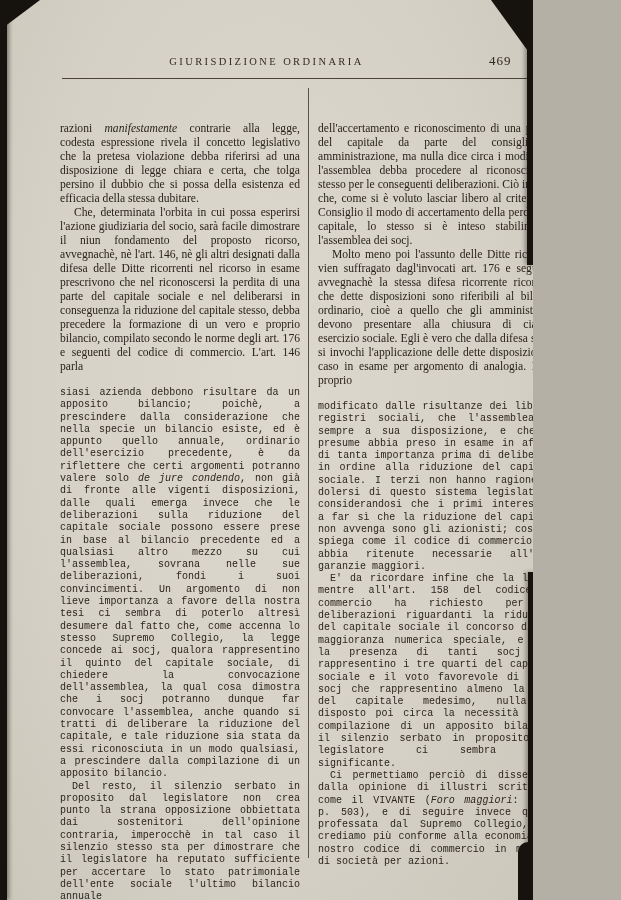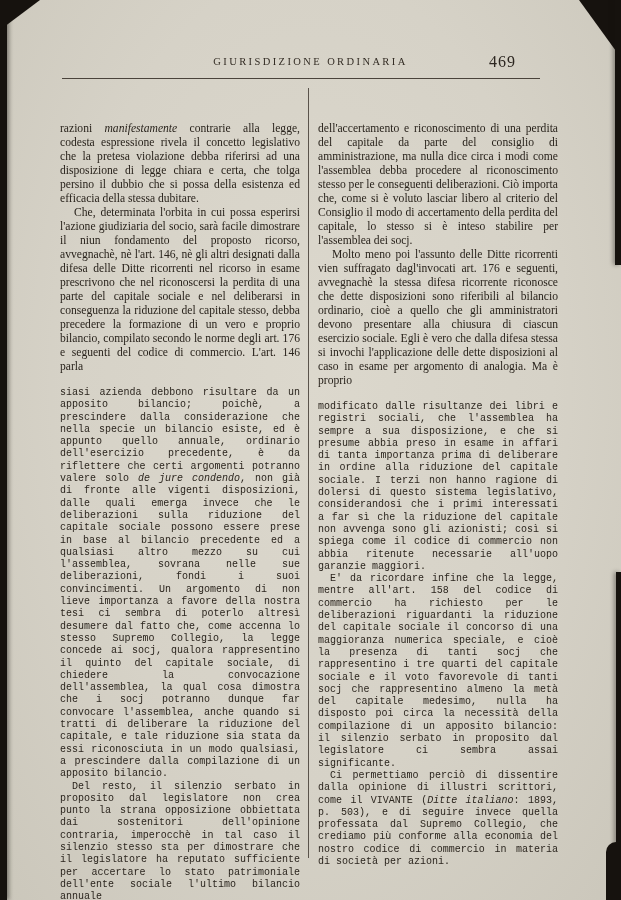--- a/index.html
+++ b/index.html
@@ -1,32 +1,32 @@
 <!DOCTYPE html>
 <html><head>
 <meta charset="utf-8">
 <style>
   * { box-sizing: border-box; margin: 0; padding: 0; }
   html,body { width:621px; height:900px; }
   body { background:#b4b0a6; font-family:"Liberation Serif","DejaVu Serif",serif; }
 
   .page {
-    position:relative; width:621px; height:900px; overflow:hidden;
+    position:relative; width:533px; height:900px; overflow:hidden;
     background: radial-gradient(ellipse at 50% 42%, #dcd8cd 0%, #d6d2c7 55%, #cbc7bb 100%);
     color:#29231c;
   }
 
   
   .header-title {
     position:absolute; top:56px; left:0; width:100%;
     text-align:center; font-size:10.5px; letter-spacing:2.4px; color:#332c24;
   }
   .page-number {
     position:absolute; top:53px; left:489px;
-    font-size:16px; letter-spacing:1px; color:#2c2620;
+    font-size:13px; letter-spacing:1px; color:#2c2620;
   }
   .head-rule {
     position:absolute; top:78px; left:62px; width:478px; height:1px;
     background:#4a433b;
   }
 
   
   .col-divider {
     position:absolute; top:88px; left:308px; width:1px; height:770px;
     background:#5a534b;
@@ -89,21 +89,21 @@
         </div>
     </div>
     <div class="col col-right">
       <div class="main-text">
           <p>dell'accertamento e riconoscimento di una perdita del capitale da parte del consiglio di amministrazione, ma nulla dice circa i modi come l'assemblea debba procedere al riconoscimento stesso per le conseguenti deliberazioni. Ciò importa che, come si è voluto lasciar libero al criterio del Consiglio il modo di accertamento della perdita del capitale, lo stesso si è inteso stabilire per l'assemblea dei socj.</p>
           <p>Molto meno poi l'assunto delle Ditte ricorrenti vien suffragato dagl'invocati art. 176 e seguenti, avvegnachè la stessa difesa ricorrente riconosce che dette disposizioni sono riferibili al bilancio ordinario, cioè a quello che gli amministratori devono presentare alla chiusura di ciascun esercizio sociale. Egli è vero che dalla difesa stessa si invochi l'applicazione delle dette disposizioni al caso in esame per argomento di analogia. Ma è proprio</p>
         </div>
       <div class="note-text">
           <p>modificato dalle risultanze dei libri e registri sociali, che l'assemblea ha sempre a sua disposizione, e che si presume abbia preso in esame in affari di tanta importanza prima di deliberare in ordine alla riduzione del capitale sociale. I terzi non hanno ragione di dolersi di questo sistema legislativo, considerandosi che i primi interessati a far sì che la riduzione del capitale non avvenga sono gli azionisti; così si spiega come il codice di commercio non abbia ritenute necessarie all'uopo garanzie maggiori.</p>
           <p>E' da ricordare infine che la legge, mentre all'art. 158 del codice di commercio ha richiesto per le deliberazioni riguardanti la riduzione del capitale sociale il concorso di una maggioranza numerica speciale, e cioè la presenza di tanti socj che rappresentino i tre quarti del capitale sociale e il voto favorevole di tanti socj che rappresentino almeno la metà del capitale medesimo, nulla ha disposto poi circa la necessità della compilazione di un apposito bilancio: il silenzio serbato in proposito dal legislatore ci sembra assai significante.</p>
-          <p>Ci permettiamo perciò di dissentire dalla opinione di illustri scrittori, come il VIVANTE (<i>Ditte italiano</i>: 1893, p. 503), e di seguire invece quella professata dal Supremo Collegio, che crediamo più conforme alla economia del nostro codice di commercio in materia di società per azioni.</p>
+          <p>Ci permettiamo perciò di dissentire dalla opinione di illustri scrittori, come il VIVANTE (<i>Foro maggiori</i>: 1893, p. 503), e di seguire invece quella professata dal Supremo Collegio, che crediamo più conforme alla economia del nostro codice di commercio in materia di società per azioni.</p>
         </div>
     </div>
   </div>
 
   <div class="artifact edge-left"></div>
   <div class="artifact corner-tl"></div>
   <div class="artifact corner-tr"></div>
   <div class="artifact edge-right-top"></div>
   <div class="artifact edge-right-bottom"></div>
   <div class="artifact corner-br"></div>

